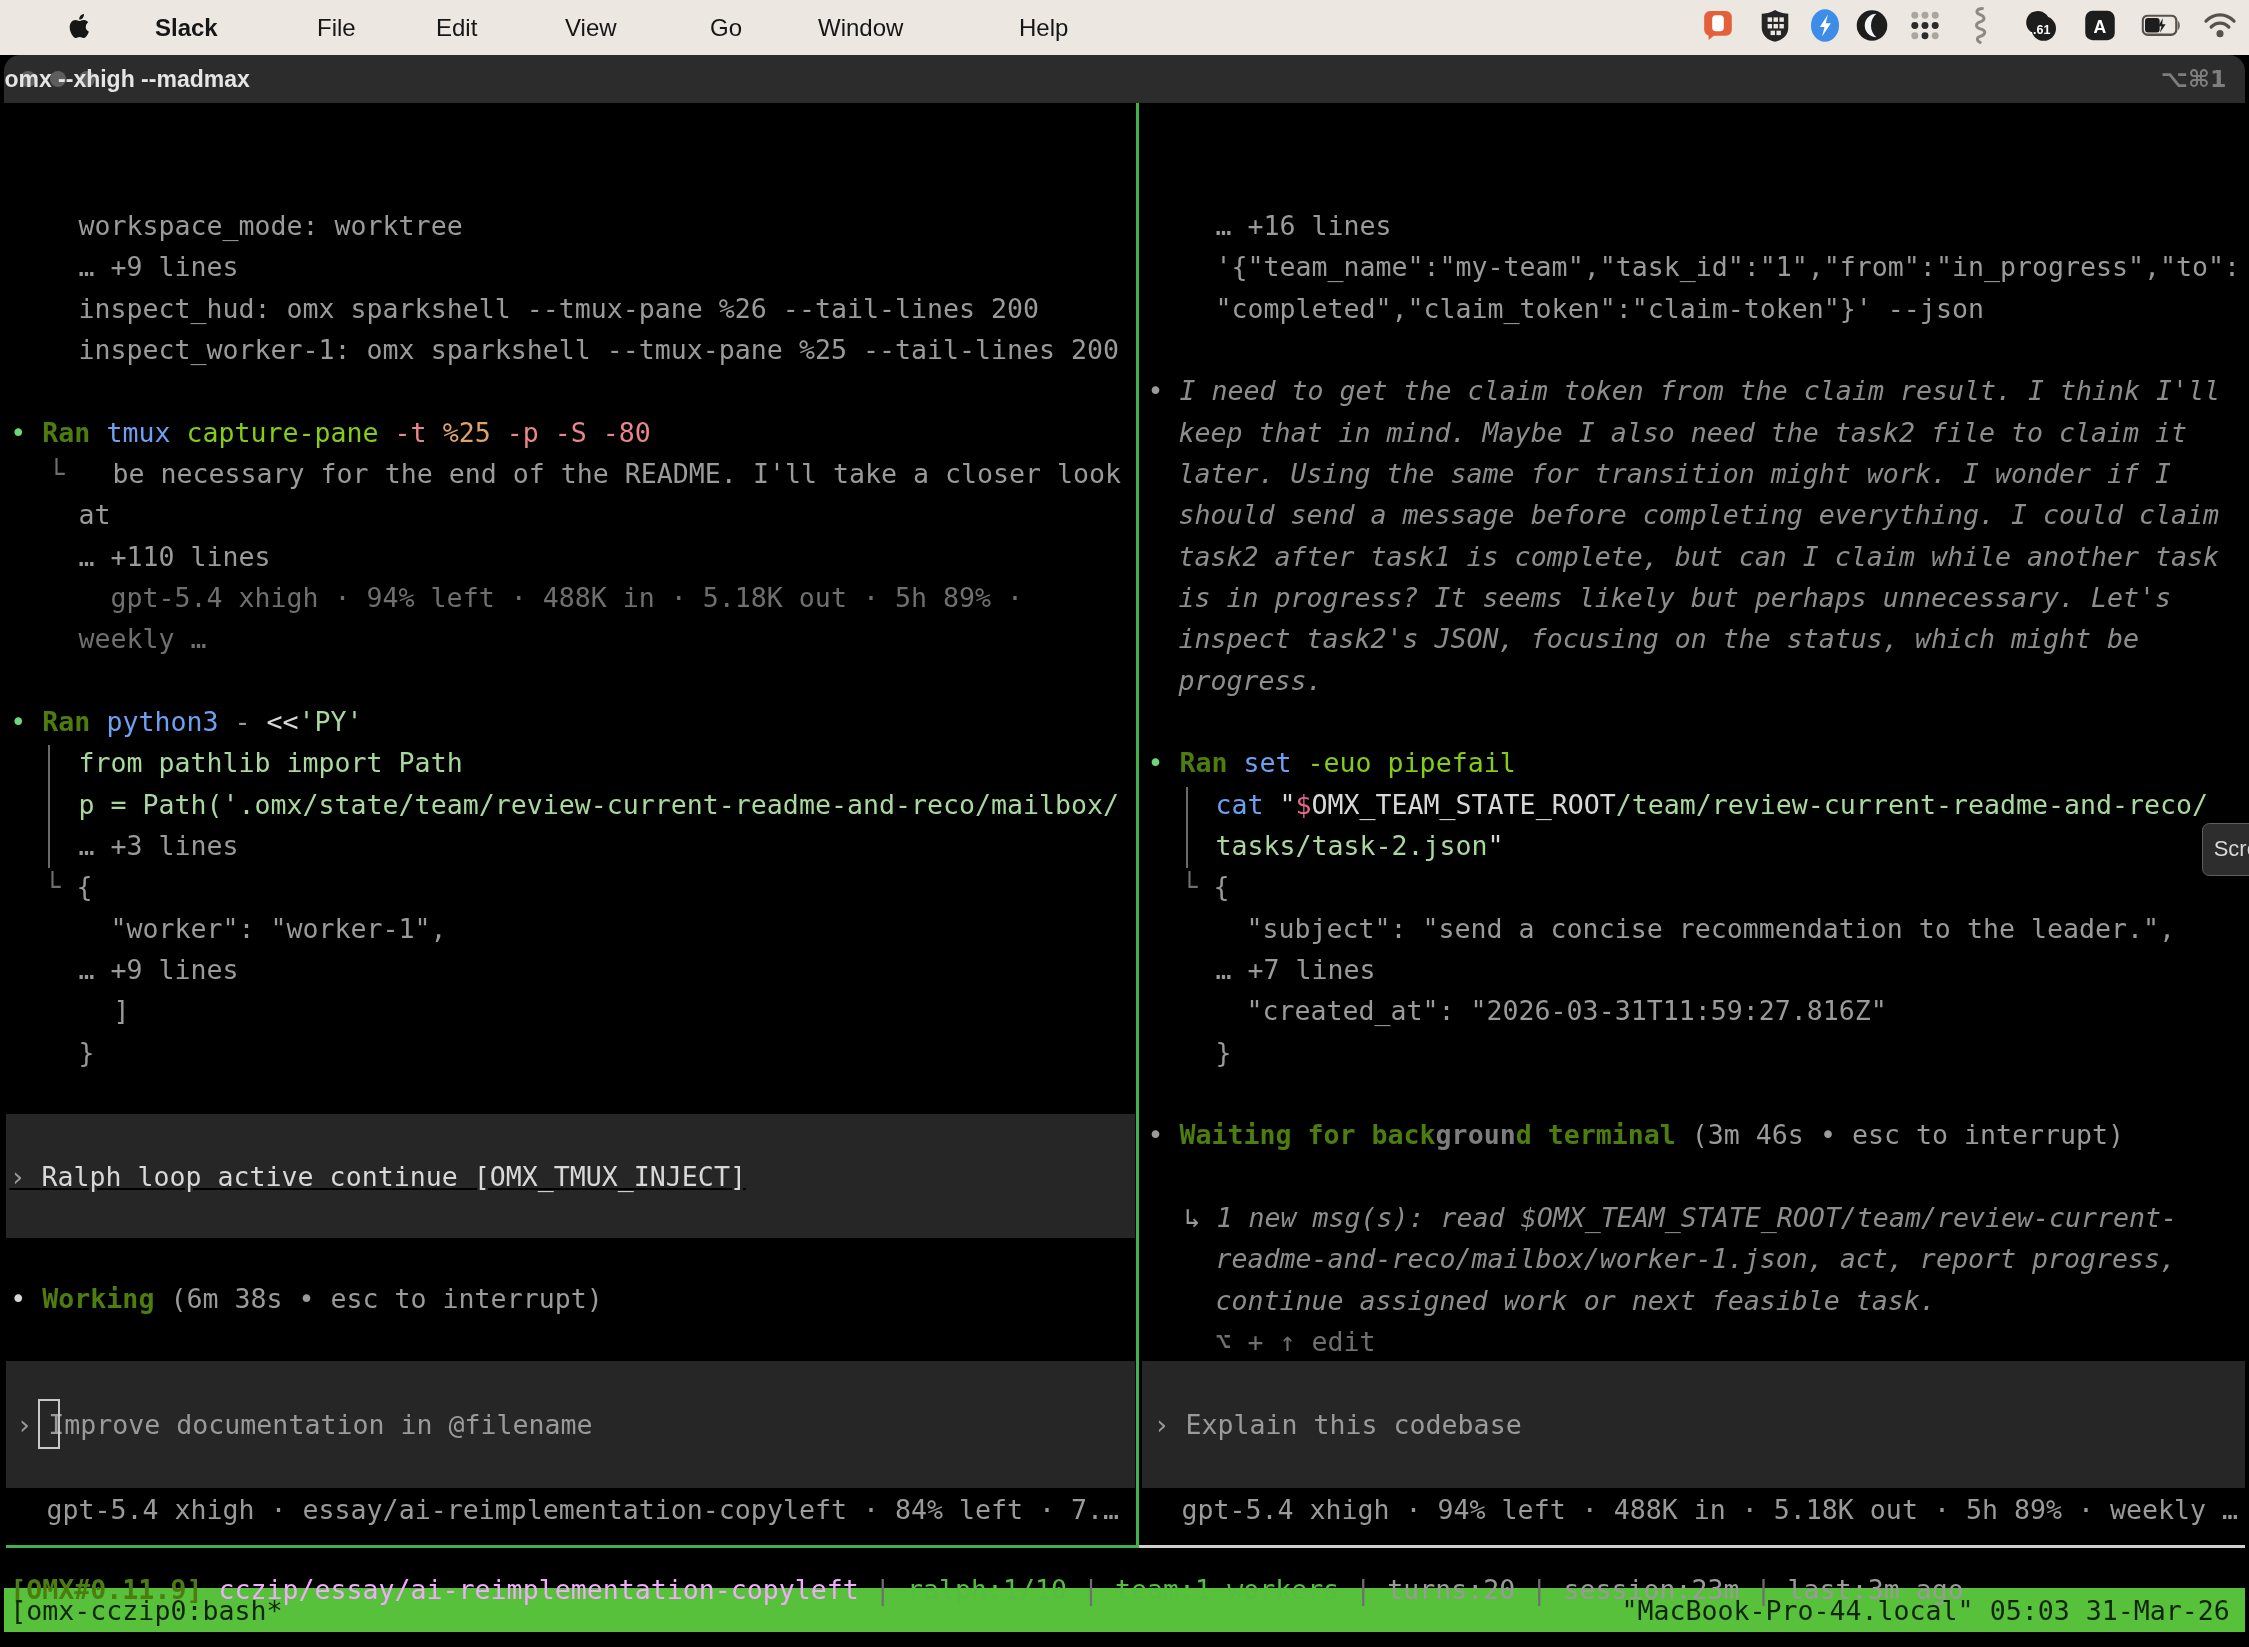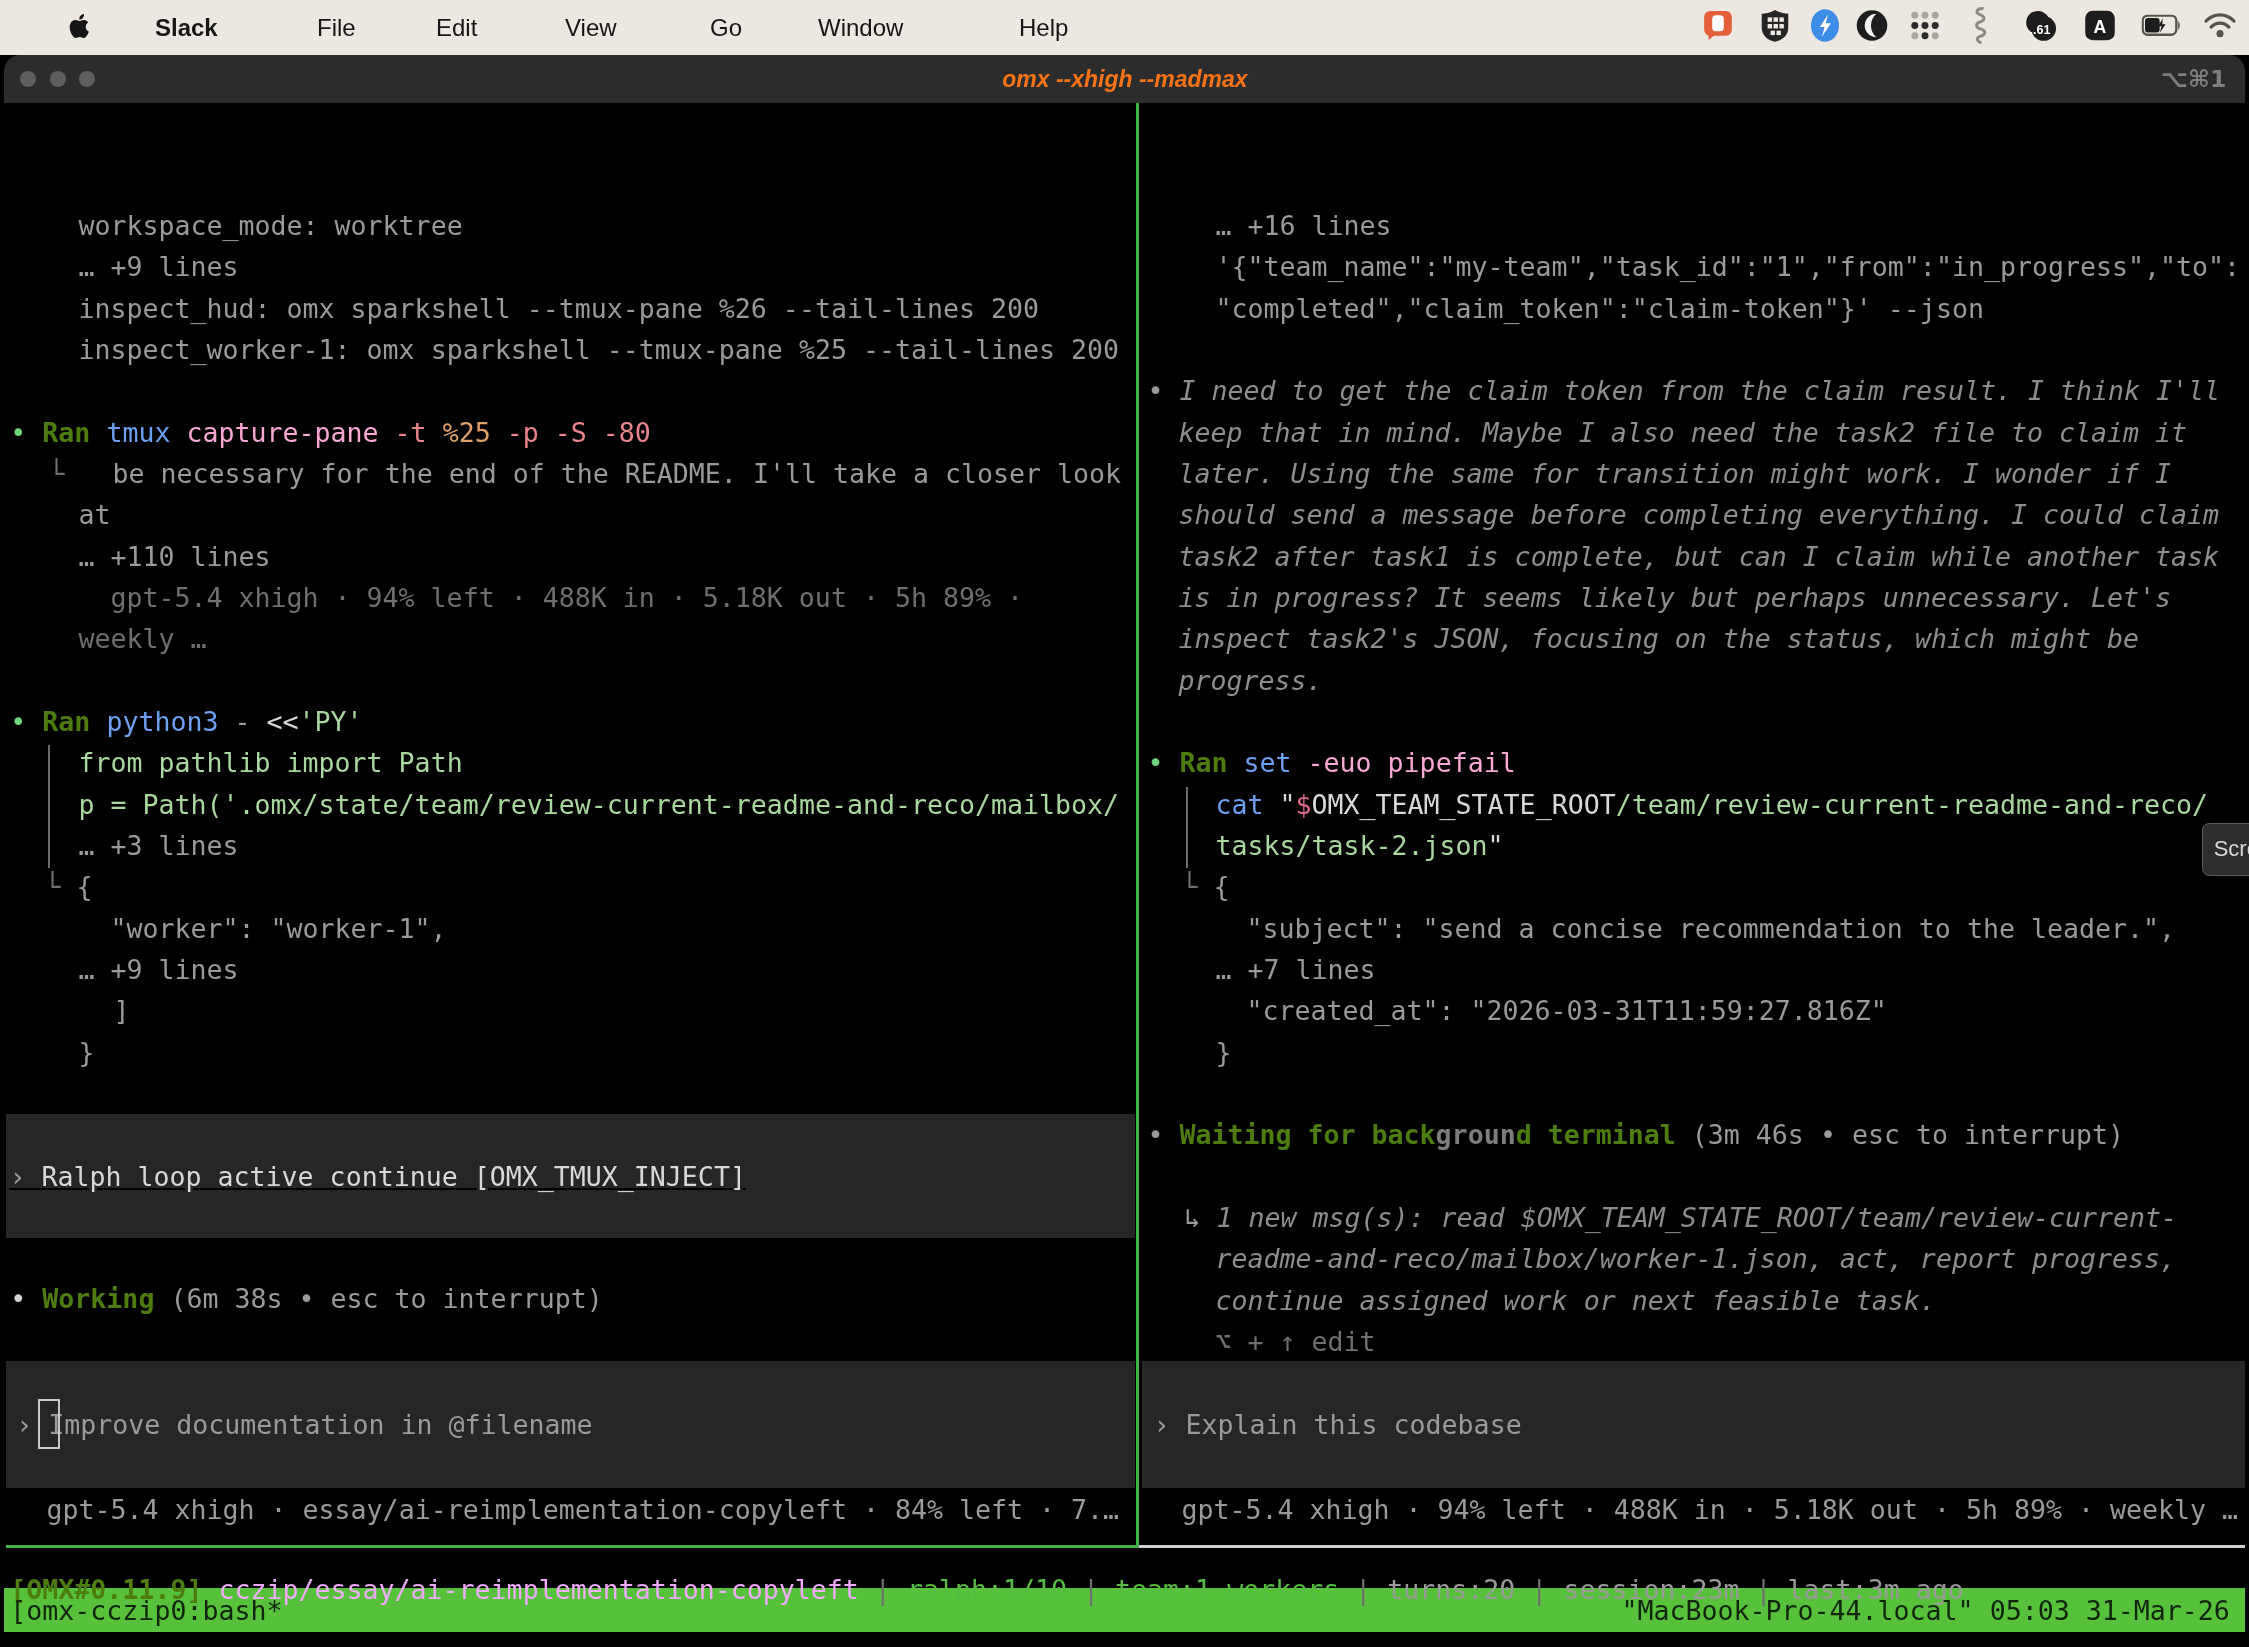--- a/index.html
+++ b/index.html
@@ -9,22 +9,22 @@
   #menubar{position:absolute;left:0;top:0;width:2250px;height:55px;background:#ece8e1;}
   .menu-item{position:absolute;top:0;height:55px;line-height:55px;font-size:24px;color:#161616;}
   .menu-item.app{font-weight:bold;}
   #apple{position:absolute;left:69px;top:13.3px;width:20.7px;height:26.6px;}
   .mb-icon{position:absolute;top:26.6px;transform:translate(-50%,-50%);}
   .badge-txt{color:#fff;font-size:12.5px;font-weight:bold;font-family:"Liberation Sans",sans-serif;}
   
   #titlebar{position:absolute;left:4.4px;top:55px;width:2241px;height:49px;background:#2c2c2c;
             border-radius:16px 16px 0 0;}
   .tl-circle{position:absolute;top:16px;width:16px;height:16px;border-radius:50%;background:#5e5e5e;}
-  #win-title{position:absolute;left:0;top:0;width:100%;height:49px;line-height:49px;text-align:center;
-             color:#f97316;font-size:23px;font-weight:bold;font-style:italic;}
+  #win-title{position:absolute;left:0;top:0;width:100%;height:49px;line-height:49px;
+             color:#e5e5e5;font-size:23px;font-weight:bold;}
   #win-shortcut{position:absolute;right:19px;top:0;height:49px;line-height:49px;color:#7e7e7e;
                 font-size:23.6px;font-family:"DejaVu Sans",sans-serif;font-weight:bold;}
   
   #term{position:absolute;left:4.4px;top:103px;width:2241px;height:1544px;background:#000;}
   .tl{position:absolute;height:41px;line-height:41px;white-space:pre;
       font-family:"DejaVu Sans Mono",monospace;font-size:26.6px;z-index:5;}
   .banner{position:absolute;background:#262626;z-index:1;}
   #banner-ralph{left:1.5px;top:1011px;width:1129px;height:124px;}
   #banner-input-left{left:1.5px;top:1258px;width:1129px;height:127px;}
   #banner-input-right{left:1138px;top:1258px;width:1103px;height:127px;}
@@ -35,21 +35,21 @@
   #hline-left{position:absolute;left:1.5px;top:1442px;width:1131px;height:3px;background:#3fb34a;z-index:6;}
   #hline-right{position:absolute;left:1135px;top:1442px;width:1106px;height:3px;background:#cfcfcf;z-index:6;}
   #cursor{position:absolute;left:34px;top:1296px;width:17.7px;height:46px;border:2.2px solid #c8c8c8;z-index:7;}
   #tooltip{position:absolute;left:2198px;top:720px;width:89px;height:53px;background:#2d2d2d;
            border:1.5px solid #5f5f5f;border-radius:7.4px;z-index:8;color:#d8d8d8;
            font-family:"Liberation Sans",sans-serif;font-size:22px;line-height:50px;padding-left:10.3px;box-sizing:border-box;}
   #tmuxbar{position:absolute;left:0;top:1485px;width:2241px;height:44px;background:#58c13b;z-index:4;}
   
   .s-w{color:#d8d8d8}.s-wb{color:#4d7c0f;font-weight:bold}.s-g{color:#9a9a9a}.s-gd{color:#6f6f6f}
   .s-dim{color:#7d7d7d;font-weight:bold}.s-gi{color:#8d8d8d;font-style:italic}
-  .s-bl{color:#6da0f2}.s-lv{color:#f9a8d4}.s-pk{color:#e8868c}.s-or{color:#dfa269}
+  .s-bl{color:#6da0f2}.s-lv{color:#84cc16}.s-pk{color:#e8868c}.s-or{color:#dfa269}
   .s-gr{color:#a9d89e}.s-grb{color:#6fd77b}.s-mg{color:#e0688c}.s-cy{color:#f0abfc}
   .s-lg{color:#55bd3f}.s-k{color:#10250b;}
 </style>
 </head>
 <body>
 
 <div id="screen">
 
   <div id="menubar">
     <svg id="apple" viewBox="0 0 20 24">

